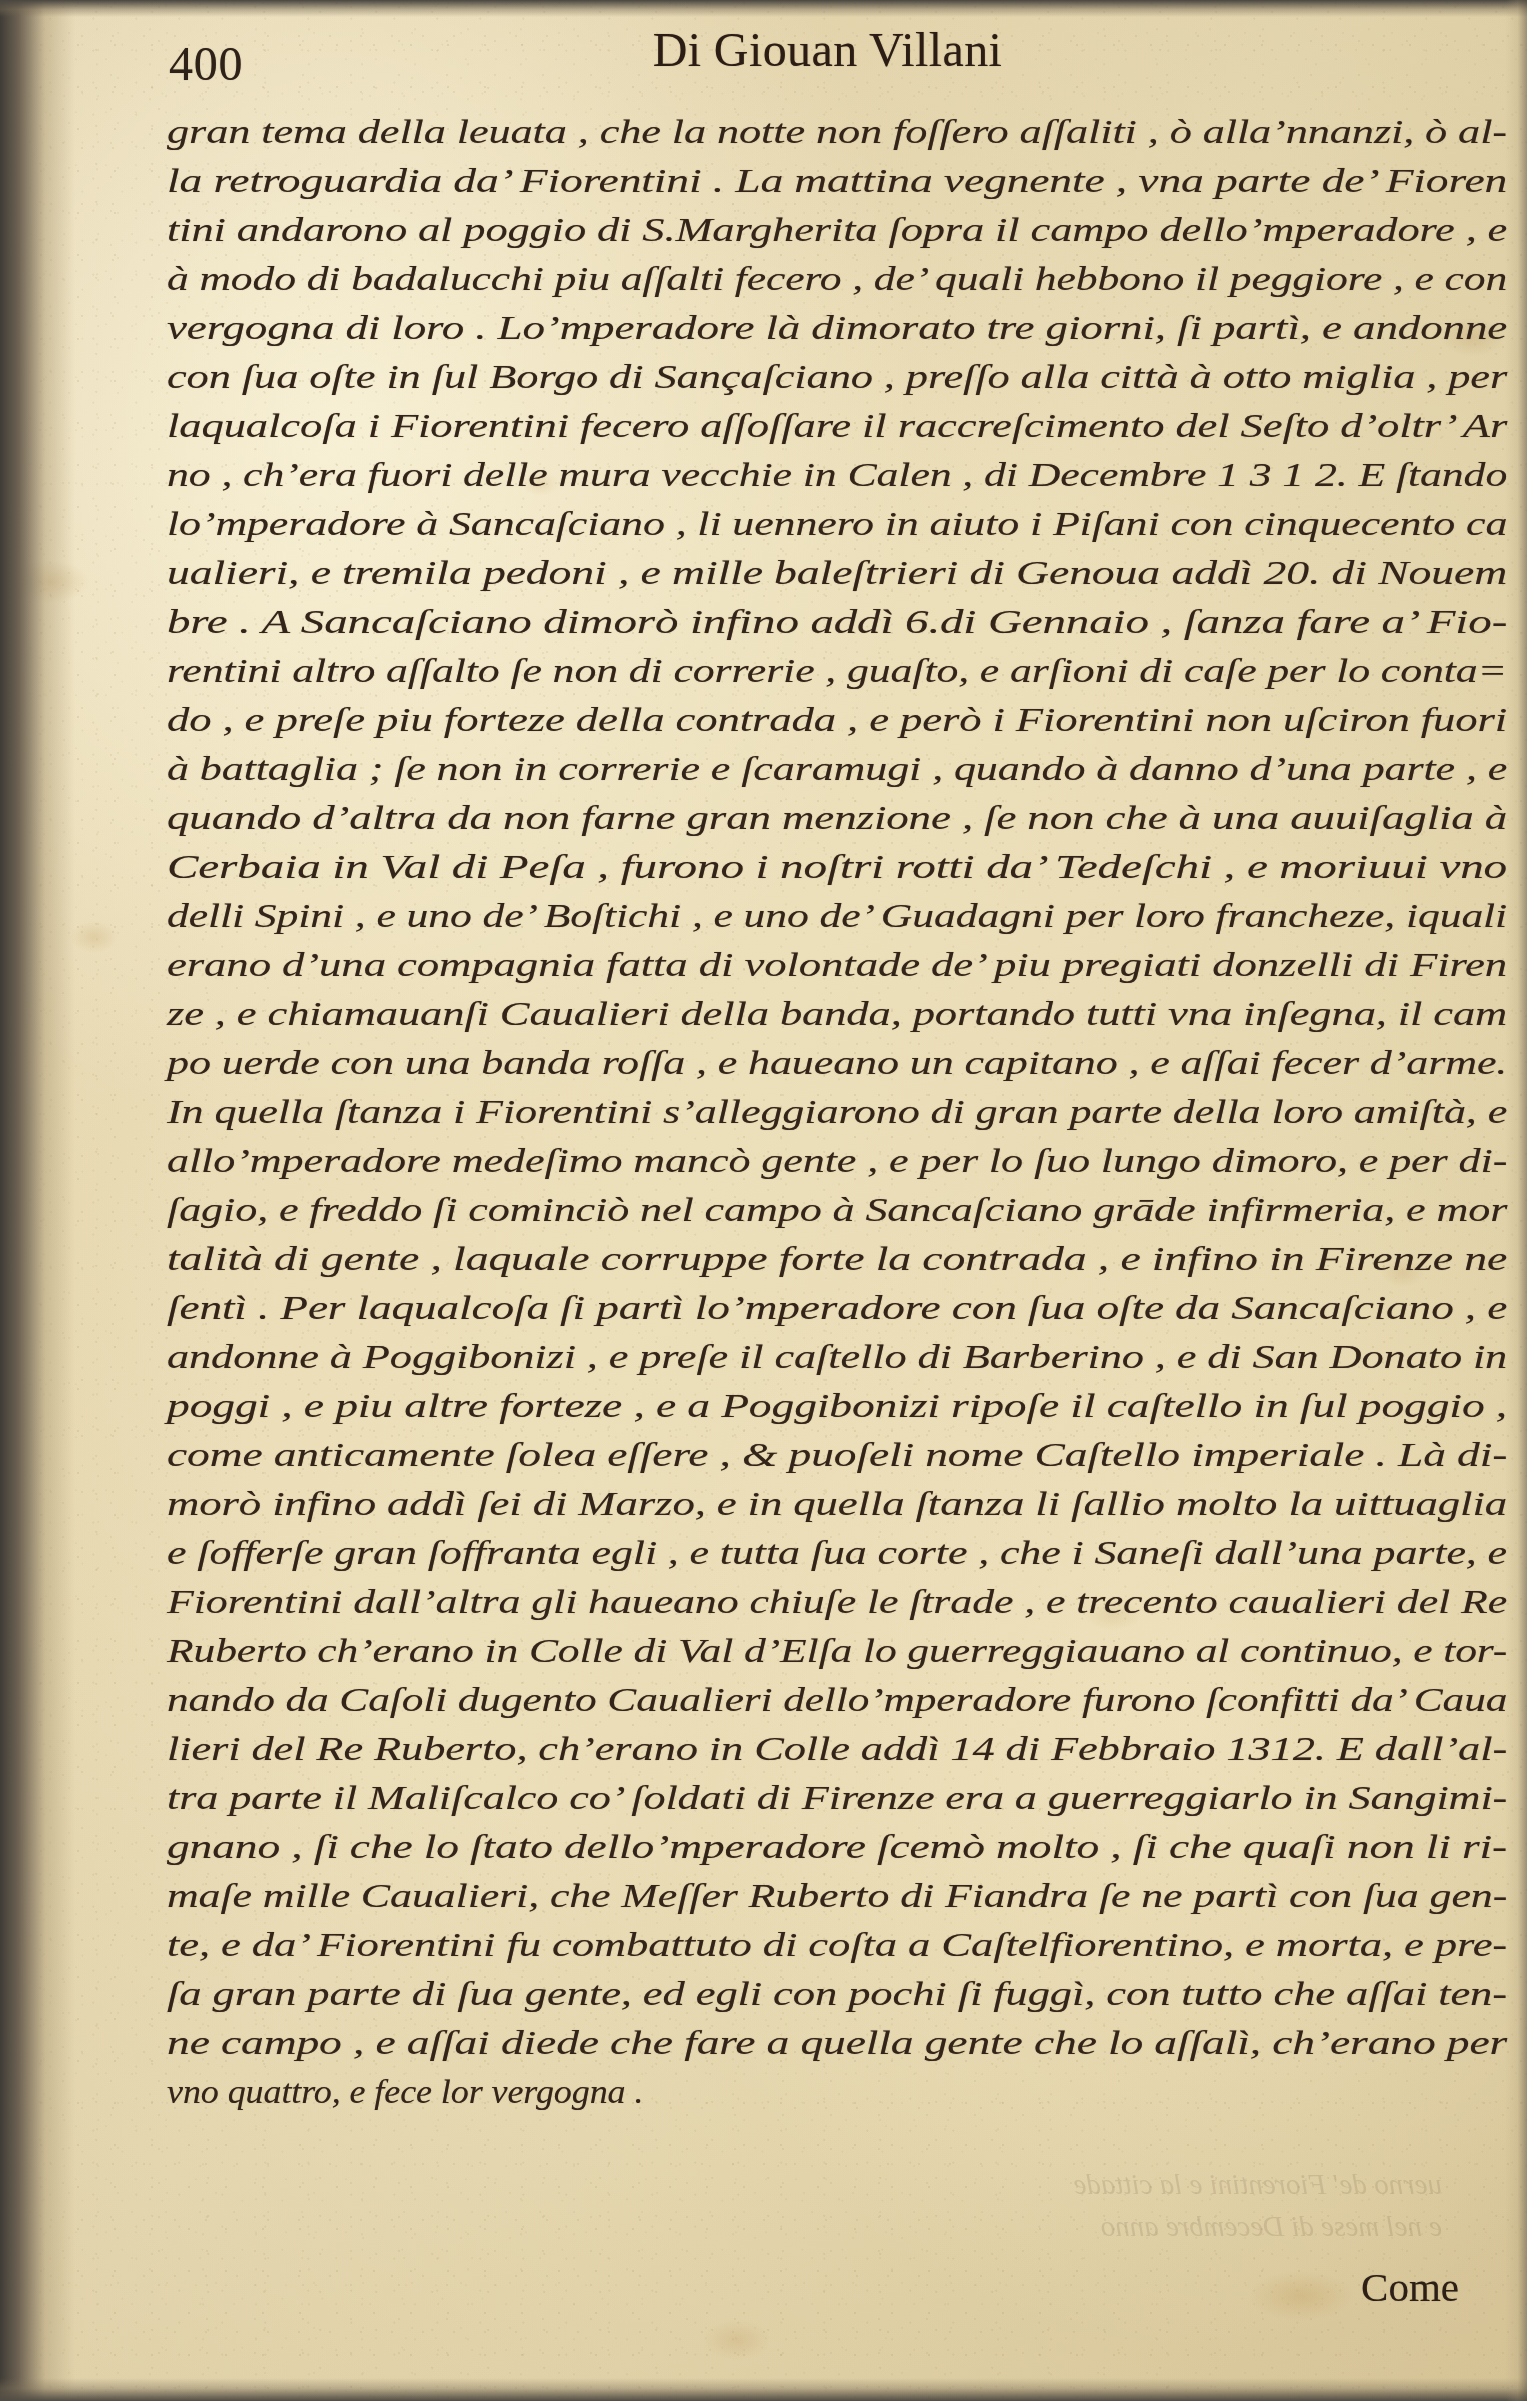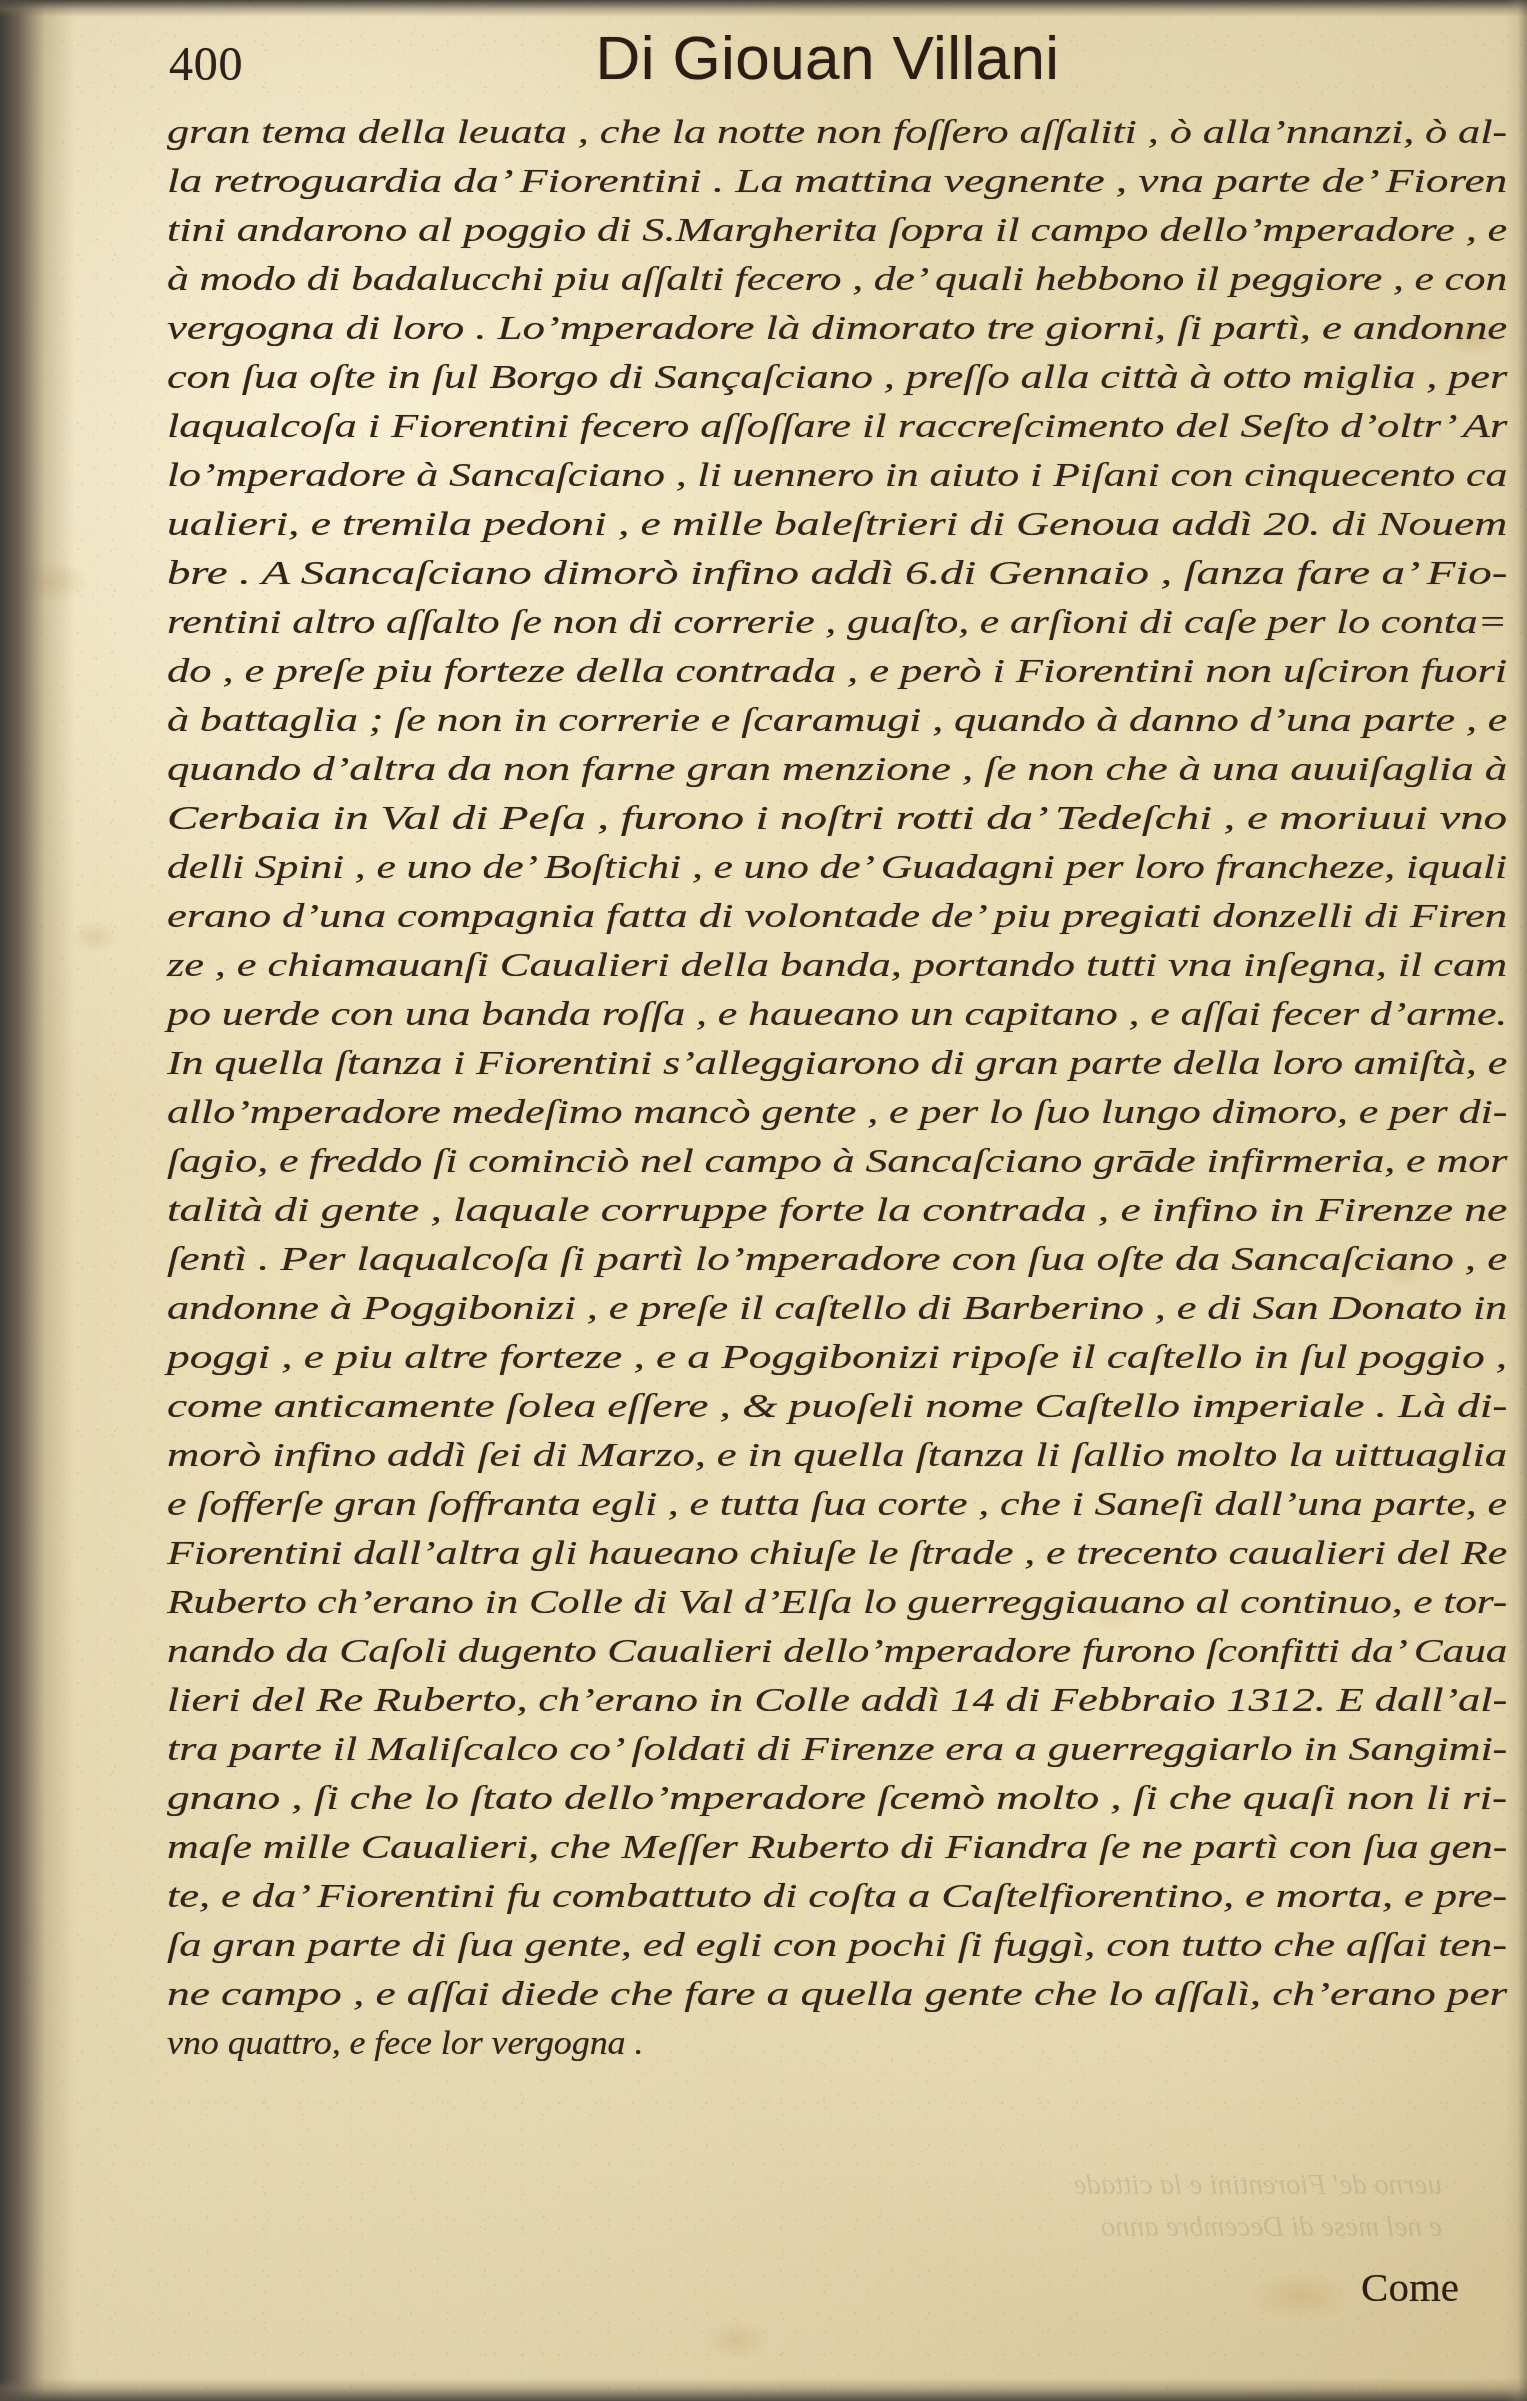--- a/index.html
+++ b/index.html
@@ -115,24 +115,24 @@
     color: #2e2118;
     font-family: "Liberation Serif", "DejaVu Serif", serif;
     text-shadow: 0 0 0.9px rgba(60,40,24,.55);
   }
   .runtitle {
     position: absolute;
     left: 0;
     top: 0;
     width: 1317px;
     text-align: center;
-    font-size: 62px;
+    font-size: 48px;
     letter-spacing: 0.4px;
     color: #2b1d14;
-    font-family: Liberation Sans, sans-serif;
+    font-family: Liberation Serif, serif;
     text-shadow: 0 0 1px rgba(60,40,24,.5);
   }
 
   
   .body-block {
     position: absolute;
     left: 167px;
     top: 108px;
     width: 1325px;
   }
@@ -196,20 +196,21 @@
     </div>
 
     <div class="body-block" id="body-block">
         <div class="tline"><span style="transform: scaleX(1.3439); transform-origin: left center;">gran tema della leuata , che la notte non foſſero aſſaliti , ò alla’nnanzi, ò al-</span></div>
         <div class="tline"><span style="transform: scaleX(1.3805); transform-origin: left center;">la retroguardia da’ Fiorentini .   La mattina vegnente , vna parte de’ Fioren</span></div>
         <div class="tline"><span style="transform: scaleX(1.3477); transform-origin: left center;">tini andarono al poggio di S.Margherita ſopra il campo dello’mperadore , e</span></div>
         <div class="tline"><span style="transform: scaleX(1.3224); transform-origin: left center;">à modo di badalucchi piu aſſalti fecero , de’ quali hebbono il peggiore , e con</span></div>
         <div class="tline"><span style="transform: scaleX(1.3645); transform-origin: left center;">vergogna di loro .   Lo’mperadore là dimorato tre giorni, ſi partì, e andonne</span></div>
         <div class="tline"><span style="transform: scaleX(1.348); transform-origin: left center;">con ſua oſte in ſul Borgo di Sançaſciano , preſſo alla città à otto miglia , per</span></div>
         <div class="tline"><span style="transform: scaleX(1.353); transform-origin: left center;">laqualcoſa i Fiorentini fecero aſſoſſare il raccreſcimento del Seſto d’oltr’ Ar</span></div>
+        <div class="tline"><span style="transform: scaleX(1.3291); transform-origin: left center;">no , ch’era fuori delle mura vecchie in Calen , di Decembre 1 3 1 2. E ſtando</span></div>
         <div class="tline"><span style="transform: scaleX(1.3318); transform-origin: left center;">lo’mperadore à Sancaſciano , li uennero in aiuto i Piſani con cinquecento ca</span></div>
         <div class="tline"><span style="transform: scaleX(1.3866); transform-origin: left center;">ualieri, e tremila pedoni , e mille baleſtrieri di Genoua addì 20. di Nouem</span></div>
         <div class="tline"><span style="transform: scaleX(1.4248); transform-origin: left center;">bre .   A Sancaſciano dimorò infino addì 6.di Gennaio , ſanza fare a’ Fio-</span></div>
         <div class="tline"><span style="transform: scaleX(1.3287); transform-origin: left center;">rentini altro aſſalto ſe non di correrie , guaſto, e arſioni di caſe per lo conta=</span></div>
         <div class="tline"><span style="transform: scaleX(1.3558); transform-origin: left center;">do , e preſe piu forteze della contrada , e però i Fiorentini non uſciron fuori</span></div>
         <div class="tline"><span style="transform: scaleX(1.3362); transform-origin: left center;">à battaglia ; ſe non in correrie e ſcaramugi , quando à danno d’una parte , e</span></div>
         <div class="tline"><span style="transform: scaleX(1.3626); transform-origin: left center;">quando d’altra da non farne gran menzione ,  ſe non che à una auuiſaglia à</span></div>
         <div class="tline"><span style="transform: scaleX(1.4293); transform-origin: left center;">Cerbaia in Val di Peſa , furono i noſtri rotti da’ Tedeſchi , e moriuui vno</span></div>
         <div class="tline"><span style="transform: scaleX(1.3245); transform-origin: left center;">delli Spini , e uno de’ Boſtichi , e uno de’ Guadagni per loro francheze, iquali</span></div>
         <div class="tline"><span style="transform: scaleX(1.3587); transform-origin: left center;">erano d’una compagnia fatta di volontade de’ piu pregiati donzelli di Firen</span></div>

